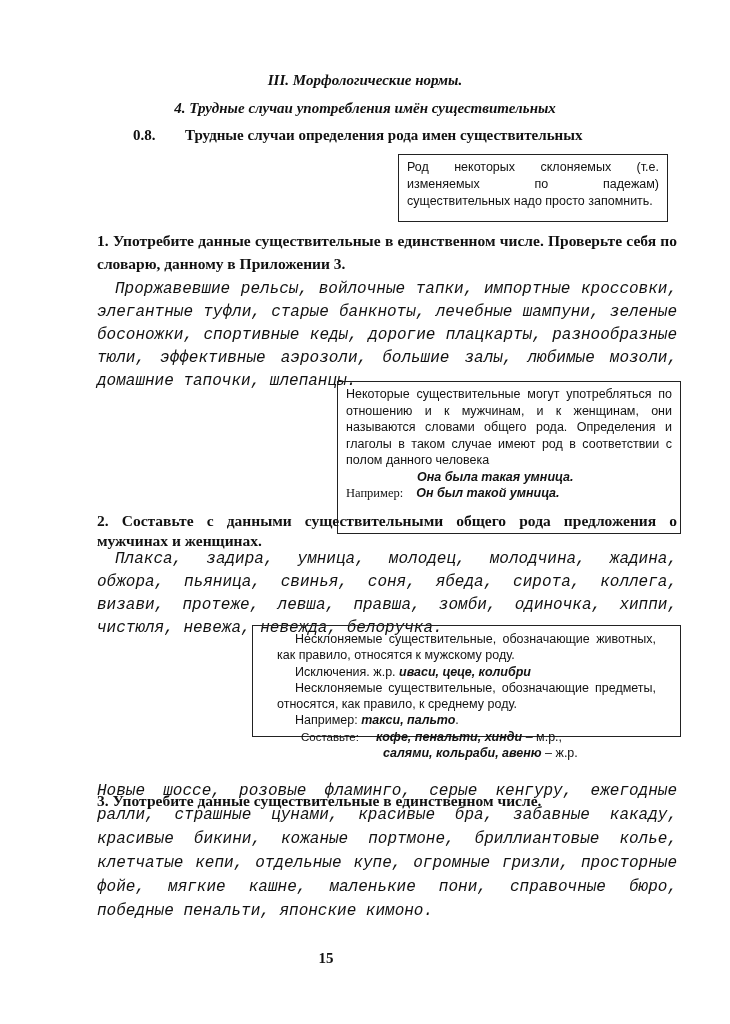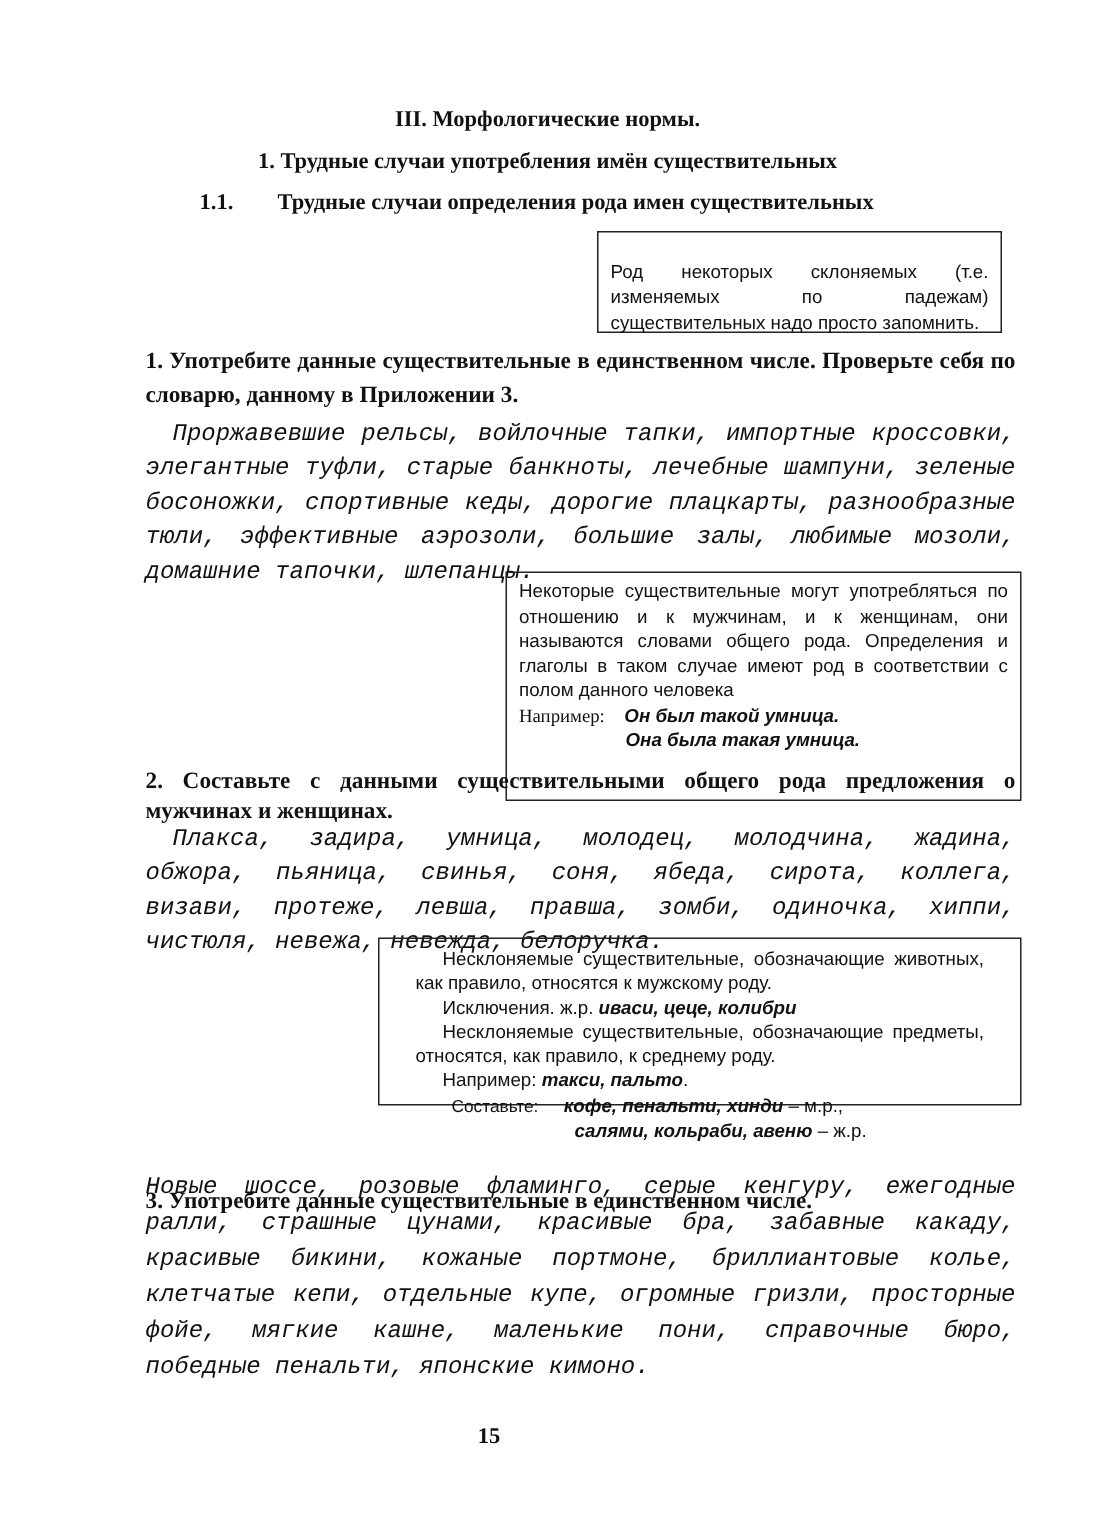--- a/index.html
+++ b/index.html
@@ -1,56 +1,56 @@
 <!DOCTYPE html>
 <html><head>
 <meta charset="utf-8">
 <style>
   html, body { margin: 0; padding: 0; background: #ffffff; }
   body { width: 730px; height: 1024px; position: relative; overflow: hidden; color: #111; }
   .serif { font-family: "Liberation Serif", "DejaVu Serif", serif; }
   .sans { font-family: "Liberation Sans", "DejaVu Sans", sans-serif; }
   .abs { position: absolute; }
-  .title { font-weight: bold; font-size: 15px; text-align: center; left: 0; width: 730px; }
+  .title { font-weight: bold; font-size: 15px; text-align: center; left: 0; width: 730px; font-style: italic; }
   .task { left: 97px; width: 580px; font-weight: bold; font-size: 15.5px; line-height: 23px; text-align: justify; }
   .italic-block { left: 97px; width: 580px; font-style: italic; font-size: 16px; line-height: 23px; text-align: justify; font-family: Liberation Mono, monospace; }
   .indent { text-indent: 18px; }
   .box { border: 1.5px solid #222; box-sizing: border-box; font-size: 12.5px; line-height: 15.5px; padding: 3px 8px; text-align: justify; }
   .ex { font-weight: bold; font-style: italic; }
   .ex-label { font-family: "Liberation Serif", "DejaVu Serif", serif; font-size: 12.5px; }
   .pi { text-indent: 18px; }
   .page-num { left: 0; width: 652px; text-align: center; font-weight: bold; font-size: 15px; }
 </style>
 </head>
 <body>
 
 <div class="abs title serif" style="top:72px;">III. Морфологические нормы.</div>
-<div class="abs title serif" style="top:100px;">1. Трудные случаи употребления имён существительных</div>
+<div class="abs title serif" style="top:100px;">4. Трудные случаи употребления имён существительных</div>
 <div class="abs serif" style="top:127px; left:133px; font-weight:bold; font-size:15px;">
-  <span>1.1.</span>
+  <span>0.8.</span>
   <span style="display:inline-block; width:22px;"></span>
   <span>Трудные случаи определения рода имен существительных</span>
 </div>
 
-<div class="abs box sans" style="top:154px; left:398px; width:270px; height:68px; line-height:17px; padding:18px 8px;">
+<div class="abs box sans" style="top:154px; left:398px; width:270px; height:68px; line-height:17px; padding:4px 8px;">
   <span>Род некоторых склоняемых (т.е. изменяемых по падежам) существительных надо просто запомнить.</span>
 </div>
 
 <div class="abs task serif" style="top:229px;">1. Употребите данные существительные в единственном числе. Проверьте себя по словарю, данному в Приложении 3.</div>
 <div class="abs italic-block serif indent" style="top:278px;">Проржавевшие рельсы, войлочные тапки, импортные кроссовки, элегантные туфли, старые банкноты, лечебные шампуни, зеленые босоножки, спортивные кеды, дорогие плацкарты, разнообразные тюли, эффективные аэрозоли, большие залы, любимые мозоли, домашние тапочки, шлепанцы.</div>
 
 <div class="abs box sans" style="top:381px; left:337px; width:344px; height:153px; padding:4px 8px;">
   <div style="line-height:16.5px;">Некоторые существительные могут употребляться по отношению и к мужчинам, и к женщинам, они называются словами общего рода. Определения и глаголы в таком случае имеют род в соответствии с полом данного человека</div>
+  <div style="line-height:16.5px; padding-left:71px;">
+    <span class="ex">Она была такая умница.</span>
+  </div>
   <div style="line-height:16.5px;">
     <span class="ex-label">Например:</span>
     <span style="display:inline-block; width:6px;"></span>
     <span class="ex">Он был такой умница.</span>
-  </div>
-  <div style="line-height:16.5px; padding-left:71px;">
-    <span class="ex">Она была такая умница.</span>
   </div>
 </div>
 
 <div class="abs task serif" style="top:511px; line-height:20px;">2. Составьте с данными существительными общего рода предложения о мужчинах и женщинах.</div>
 <div class="abs italic-block serif indent" style="top:548px;">Плакса, задира, умница, молодец, молодчина, жадина, обжора, пьяница, свинья, соня, ябеда, сирота, коллега, визави, протеже, левша, правша, зомби, одиночка, хиппи, чистюля, невежа, невежда, белоручка.</div>
 
 <div class="abs box sans" style="top:625px; left:252px; width:429px; height:112px; padding:5px 24px; line-height:16.3px;">
   <div class="pi">Несклоняемые существительные, обозначающие животных, как правило, относятся к мужскому роду.</div>
   <div class="pi">
     <span>Исключения. ж.р.</span>

